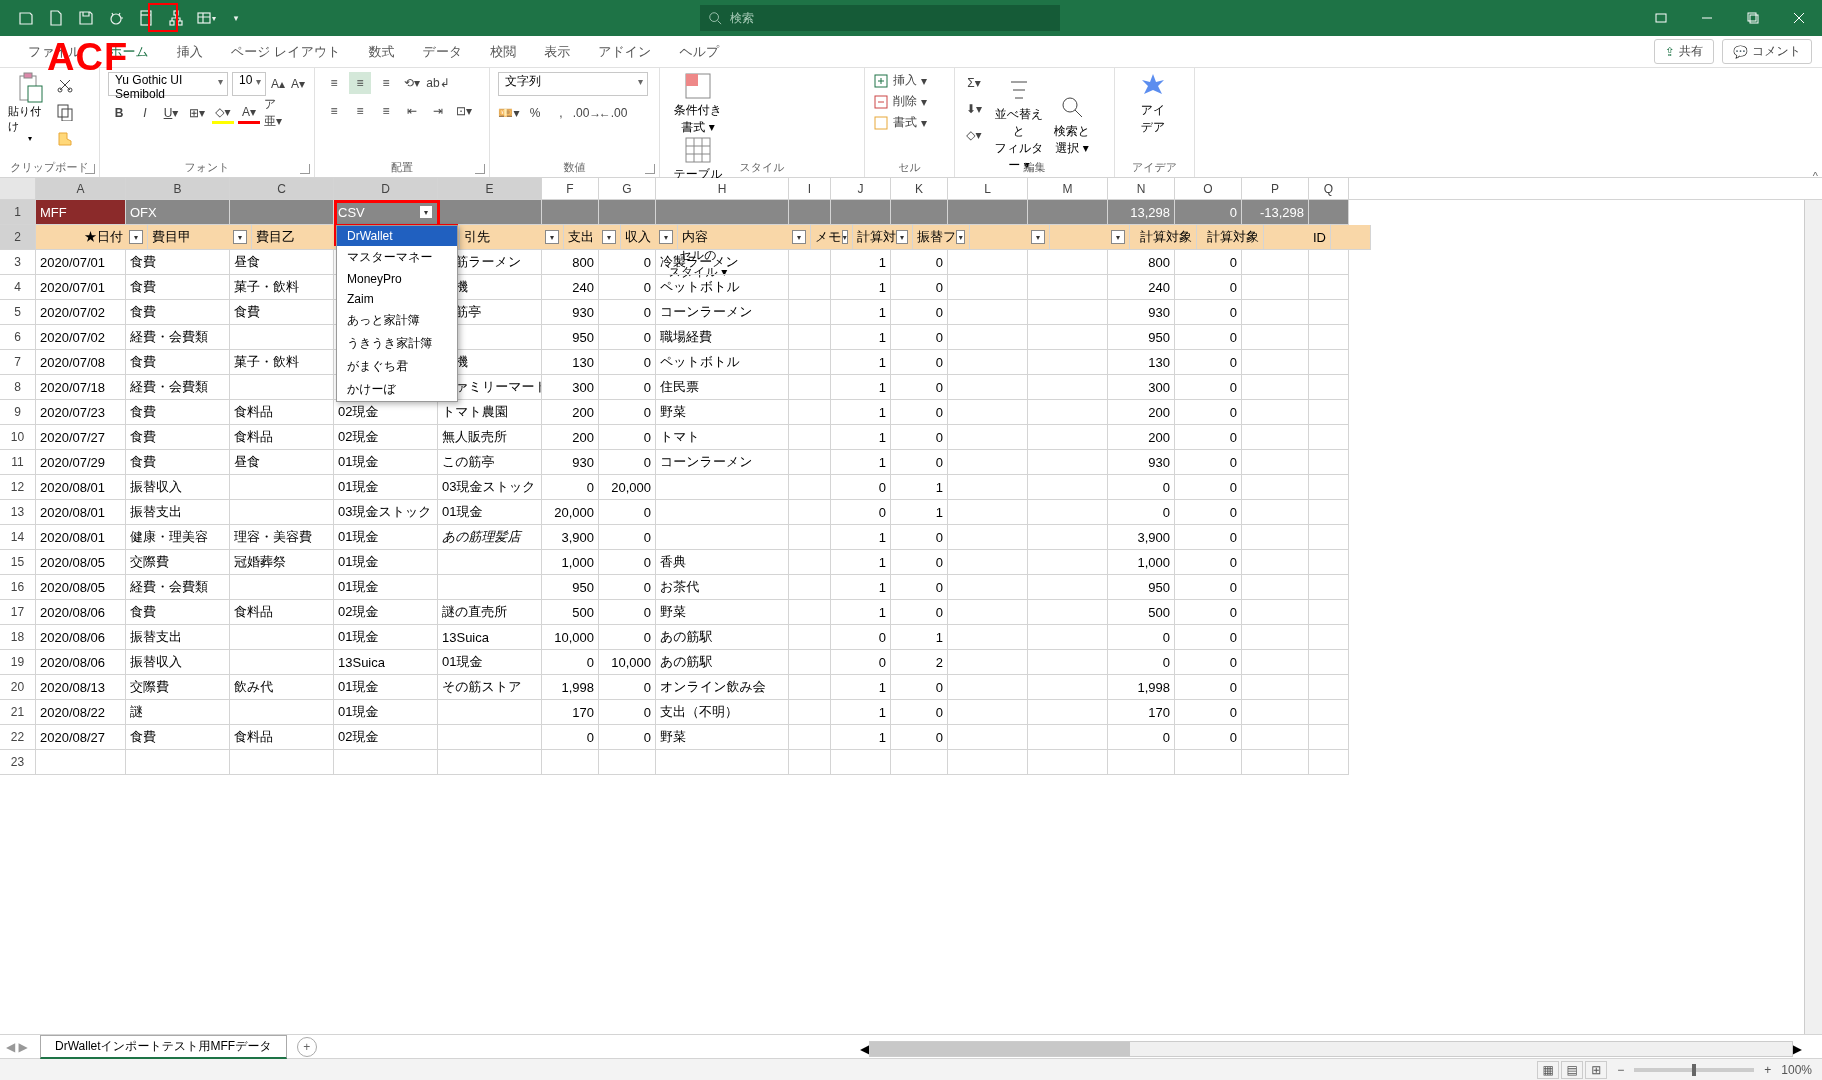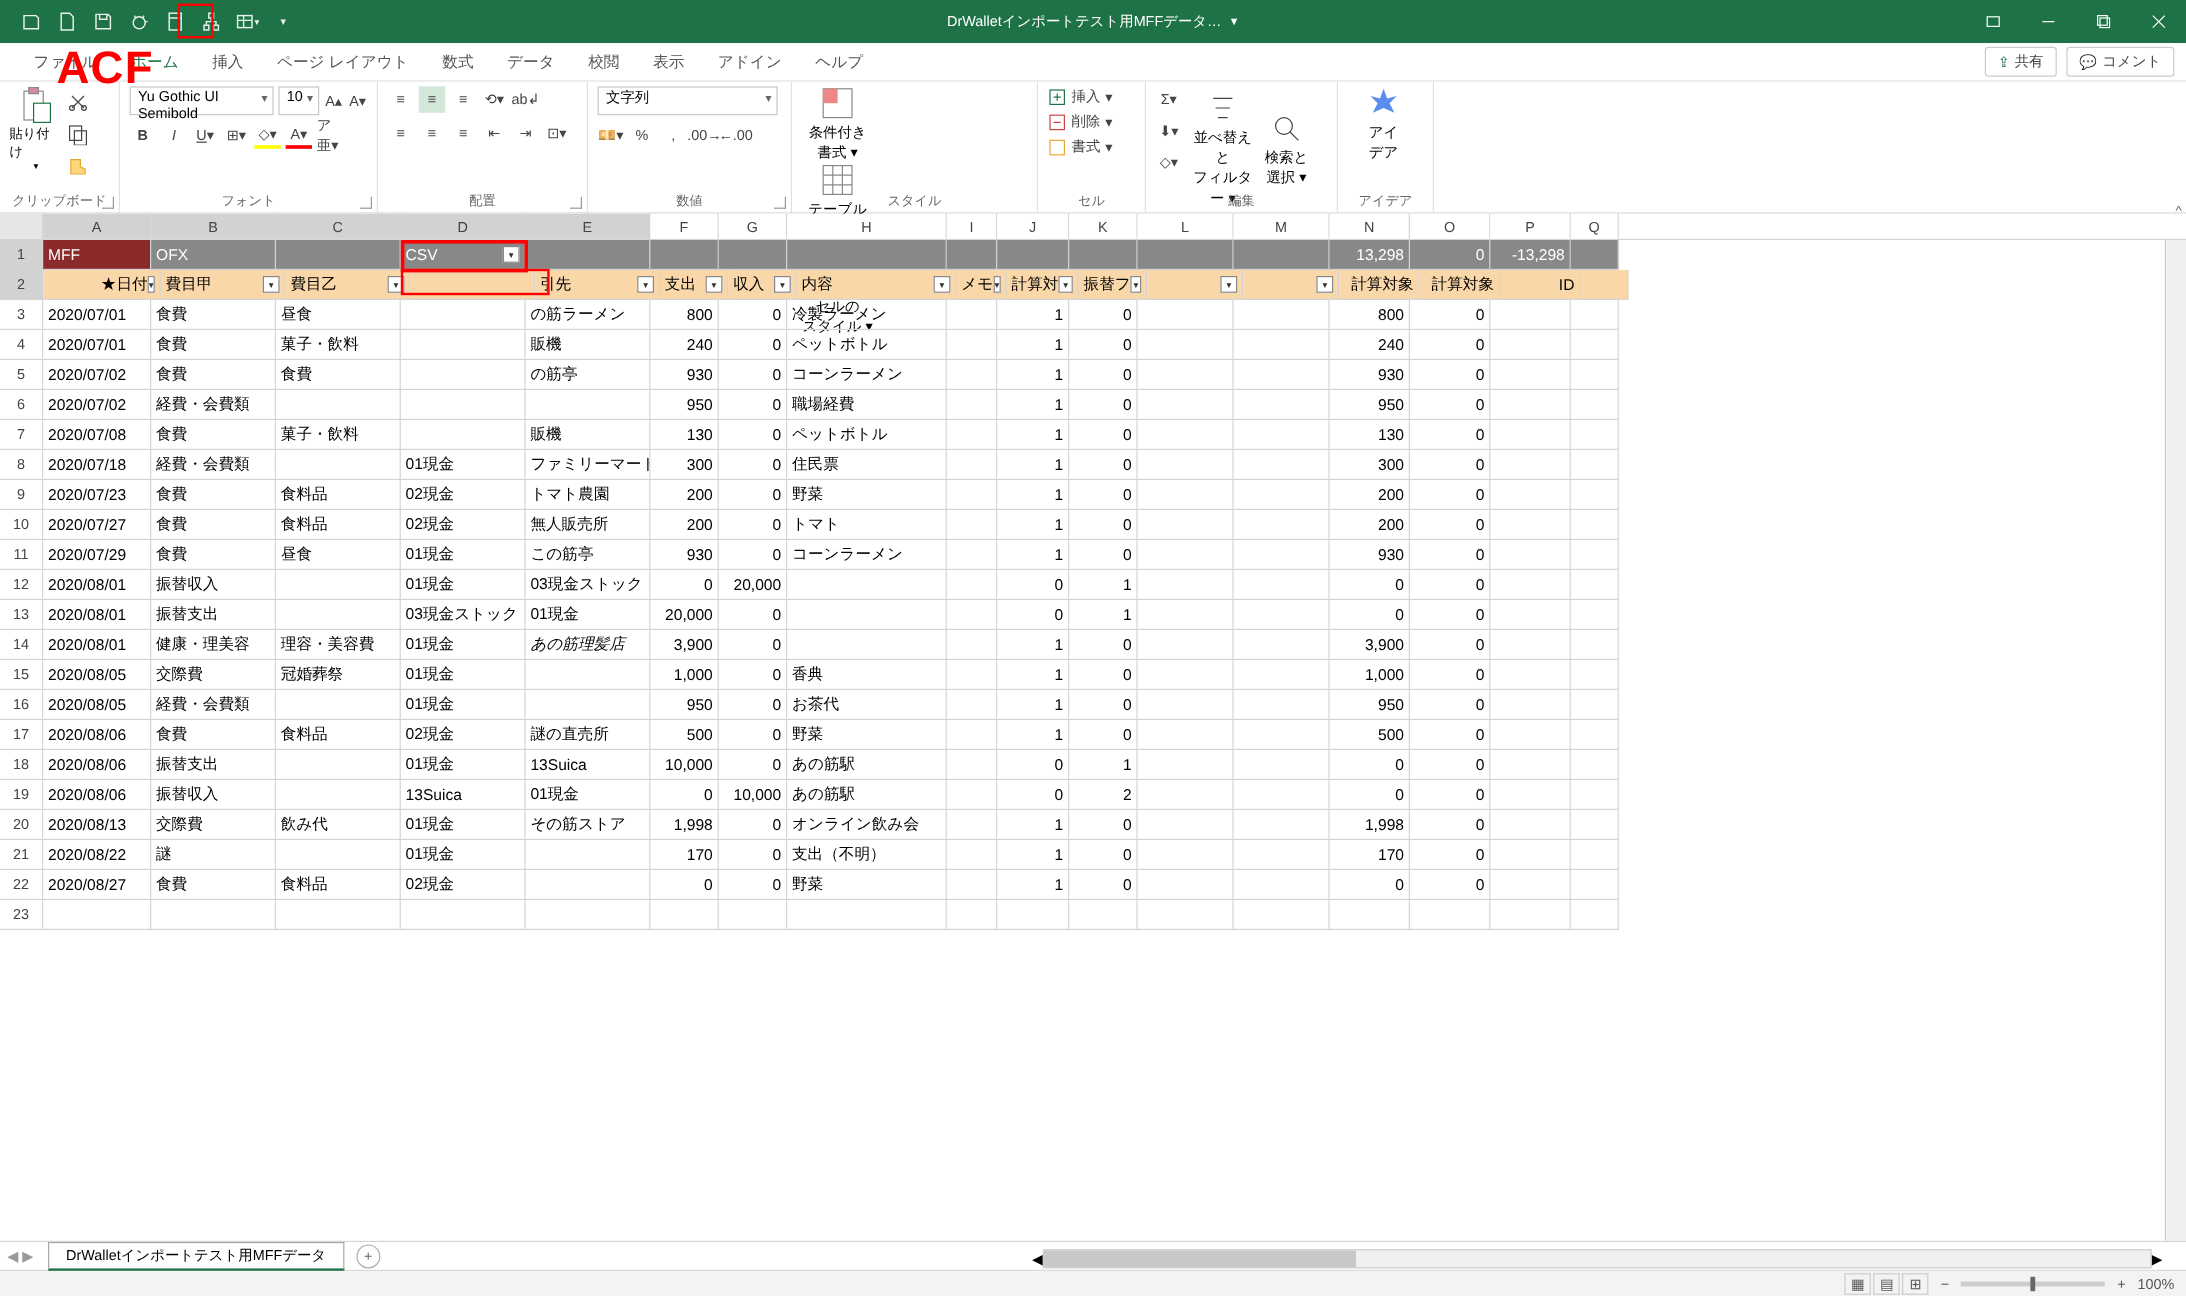--- a/index.html
+++ b/index.html
@@ -128,20 +128,27 @@
         </svg>
         <span style="font-size:8px">▾</span>
       </div>
   <div class="qat-btn" style="font-size:9px">▾</div>
  </div>
  <div class="qat-highlight"></div>
  <div class="title-text">
       <span>DrWalletインポートテスト用MFFデータ…</span>
       <span style="font-size:9px">▼</span>
     </div>
+ <div class="searchbox">
+  <svg viewBox="0 0 16 16">
+        <circle cx="7" cy="7" r="5"></circle>
+        <path d="M11 11l4 4"></path>
+      </svg>
+  <span>検索</span>
+ </div>
  <div class="win-controls">
   <div class="win-btn">
         <svg viewBox="0 0 12 12">
           <rect x="1" y="2" width="10" height="8"></rect>
         </svg>
       </div>
   <div class="win-btn">
         <svg viewBox="0 0 12 12">
           <path d="M1 6h10"></path>
         </svg>
@@ -407,21 +414,21 @@
           <div class="cell c-J num" style="width: 60px;"></div>
           <div class="cell c-K num" style="width: 57px;"></div>
           <div class="cell c-L" style="width: 80px;"></div>
           <div class="cell c-M" style="width: 80px;"></div>
           <div class="cell c-N num" style="width: 67px;">13,298</div>
           <div class="cell c-O num" style="width: 67px;">0</div>
           <div class="cell c-P num" style="width: 67px;">-13,298</div>
           <div class="cell c-Q" style="width: 40px;"></div>
         </div>
         <div class="row r2">
-          <div class="cell c-A" style="width: 98px; padding-left: 48px;">★日付<div class="filter-btn">▾</div></div>
+          <div class="cell c-A" style="width: 112px; padding-left: 48px;">★日付<div class="filter-btn">▾</div></div>
           <div class="cell c-B" style="width: 104px;">費目甲<div class="filter-btn">▾</div></div>
           <div class="cell c-C" style="width: 104px; align-items: center;">費目乙<div class="filter-btn">▾</div></div>
           <div class="cell c-D" style="width: 104px;"></div>
           <div class="cell c-E" style="width: 104px;">引先<div class="filter-btn">▾</div></div>
           <div class="cell c-F num" style="width: 57px;">支出<div class="filter-btn">▾</div></div>
           <div class="cell c-G num" style="width: 57px; text-align: center;">収入<div class="filter-btn">▾</div></div>
           <div class="cell c-H" style="width: 133px;">内容<div class="filter-btn">▾</div></div>
           <div class="cell c-I" style="width: 42px;">メモ<div class="filter-btn">▾</div></div>
           <div class="cell c-J num" style="width: 60px;">計算対<div class="filter-btn">▾</div></div>
           <div class="cell c-K num" style="width: 57px;">振替フ<div class="filter-btn">▾</div></div>
@@ -833,20 +840,30 @@
           <div class="cell c-N num" style="width: 67px;"></div>
           <div class="cell c-O num" style="width: 67px;"></div>
           <div class="cell c-P num" style="width: 67px;"></div>
           <div class="cell c-Q" style="width: 40px;"></div>
         </div>
       </div>
  </div>
 
  <div class="sel-border" style="left:334px;top:22px;width:106px;height:27px"></div>
 
+ <div class="dropdown" style="left:336px;top:47px;width:122px">
+  <div class="dd-item sel">DrWallet</div>
+  <div class="dd-item">マスターマネー</div>
+  <div class="dd-item">MoneyPro</div>
+  <div class="dd-item">Zaim</div>
+  <div class="dd-item">あっと家計簿</div>
+  <div class="dd-item">うきうき家計簿</div>
+  <div class="dd-item">がまぐち君</div>
+  <div class="dd-item">かけーぼ</div>
+ </div>
 
  <div class="sel-border" style="left:334px;top:46px;width:124px;height:22px;border-width:2px"></div>
 </div>
 
 <div class="vscroll"></div>
 
 <div class="sheet-tabs">
  <div class="sheet-nav">◀ ▶</div>
  <div class="sheet-tab">DrWalletインポートテスト用MFFデータ</div>
  <div class="add-sheet">+</div>

